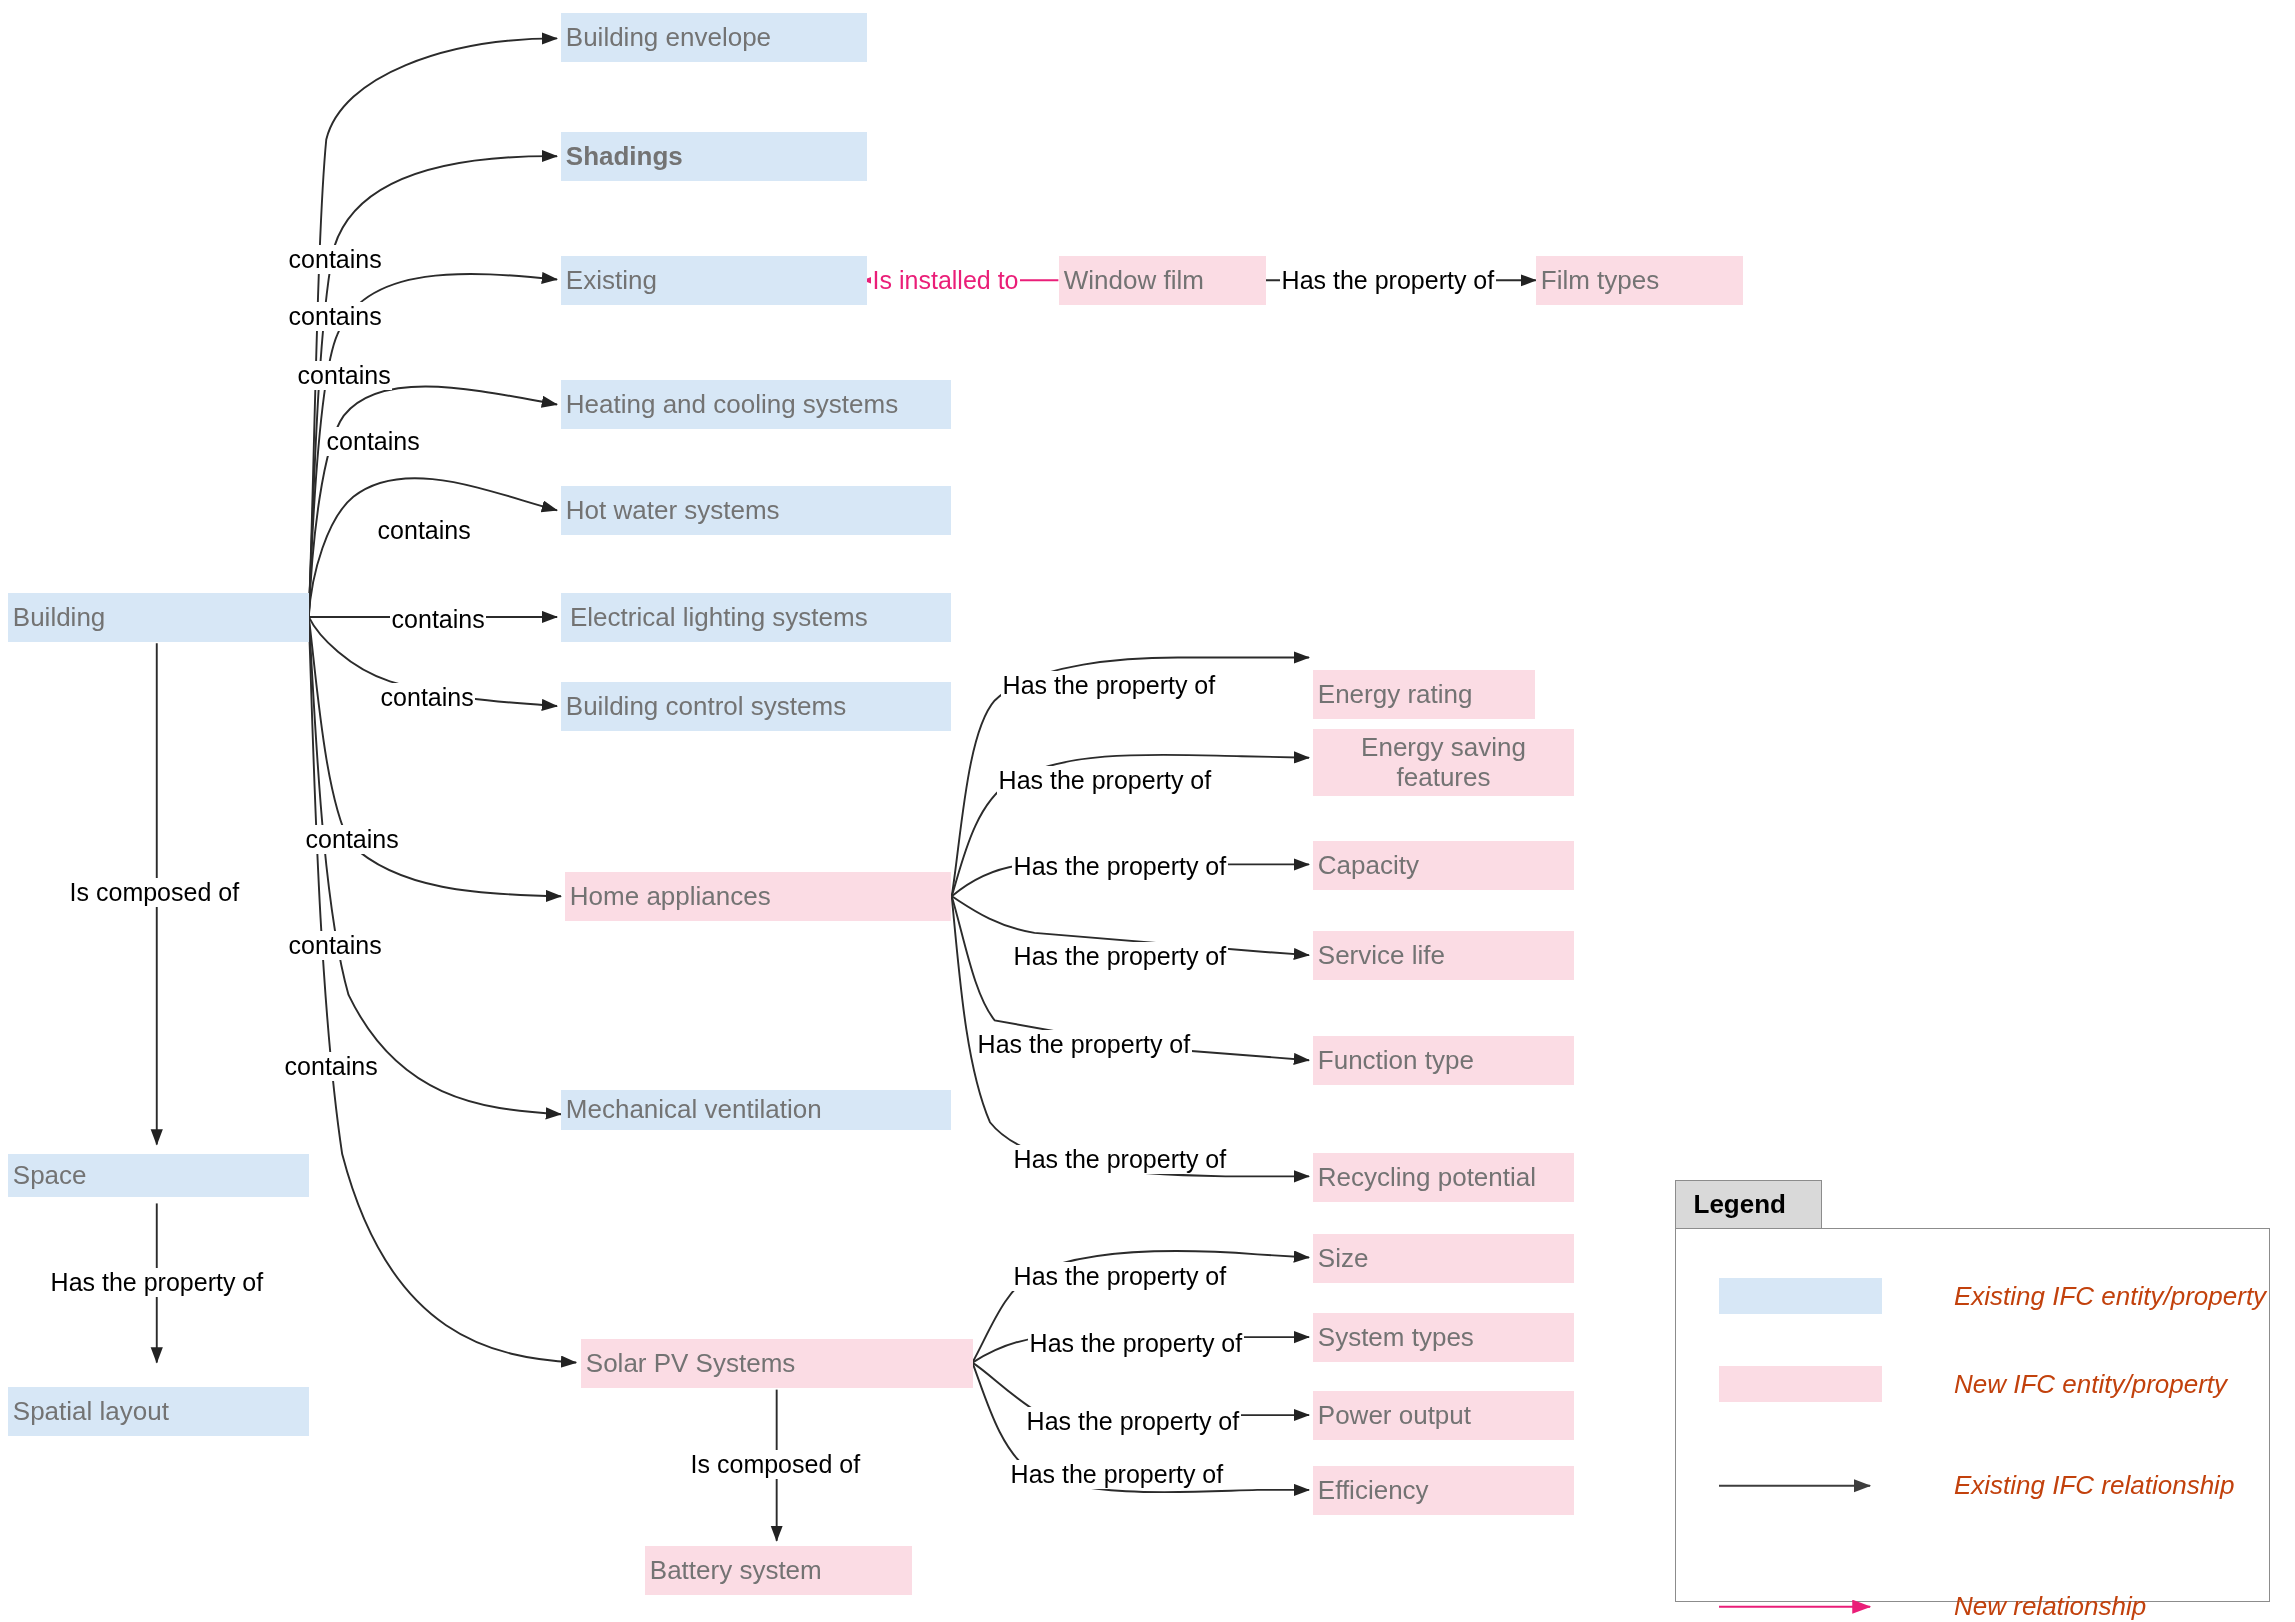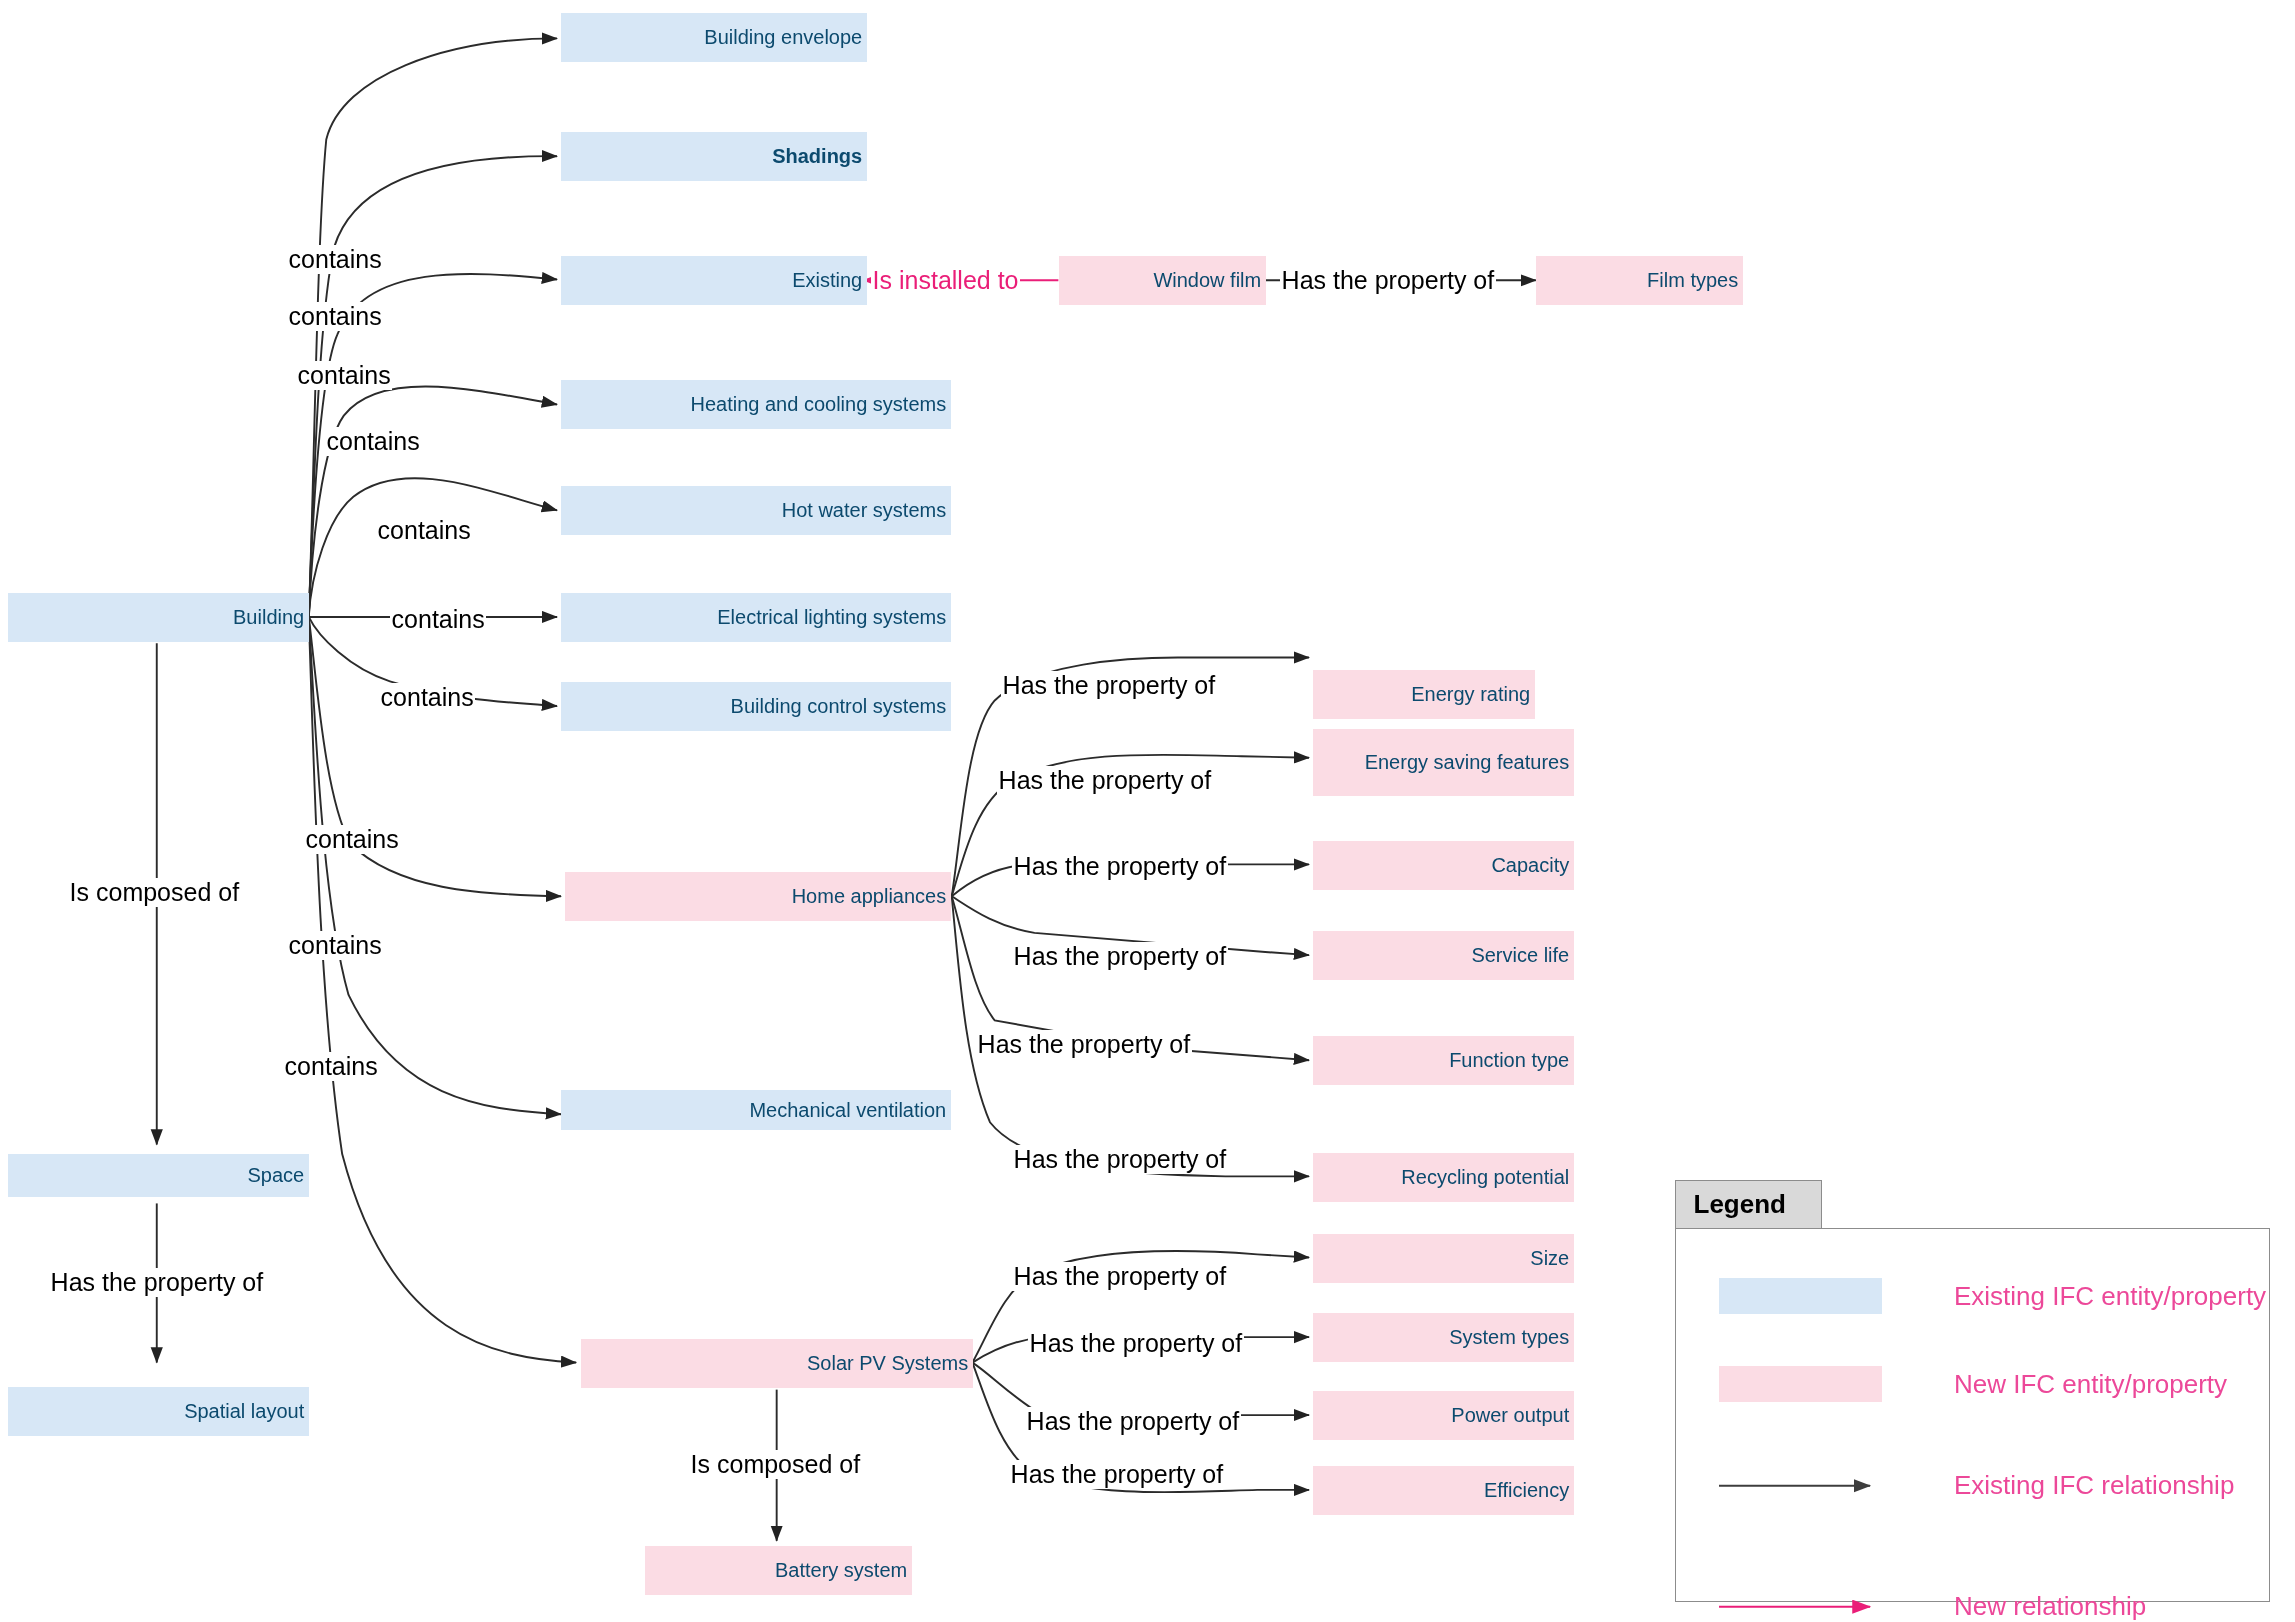--- a/index.html
+++ b/index.html
@@ -22,25 +22,25 @@
     left: 0;
     top: 0;
     width: 2295px;
     height: 1623px;
     pointer-events: none;
   }
   .node {
     position: absolute;
     display: flex;
     align-items: center;
-    justify-content: flex-end;
+    justify-content: flex-start;
     text-align: center;
-    font-size: 20px;
+    font-size: 26px;
     line-height: 1.12;
-    color: #0c4a6e;
+    color: #737373;
     box-sizing: border-box;
     padding: 1.6px 4.8px;
   }
   .node.existing { background: #d7e7f6; }
   .node.new      { background: #fbdce4; }
 
   .edge-label {
     position: absolute;
     font-size: 25px;
     color: #000000;
@@ -89,22 +89,23 @@
   .legend-swatch.blue { background: #d7e7f6; }
   .legend-swatch.pink { background: #fbdce4; }
   .legend-line-wrap {
     width: 163px;
     height: 17.5px;
     position: relative;
   }
   .legend-text {
     margin-left: 72px;
     font-size: 26px;
-    color: #ec4899;
+    color: #c2410c;
     white-space: nowrap;
+    font-style: italic;
   }
 </style>
 </head>
 <body>
 
 <div id="canvas">
 
   <svg class="edges" viewBox="0 0 2884 2039">
     <defs>
       <marker id="arrowDark" markerWidth="9" markerHeight="9" refX="8" refY="3.2" orient="auto" markerUnits="strokeWidth">

